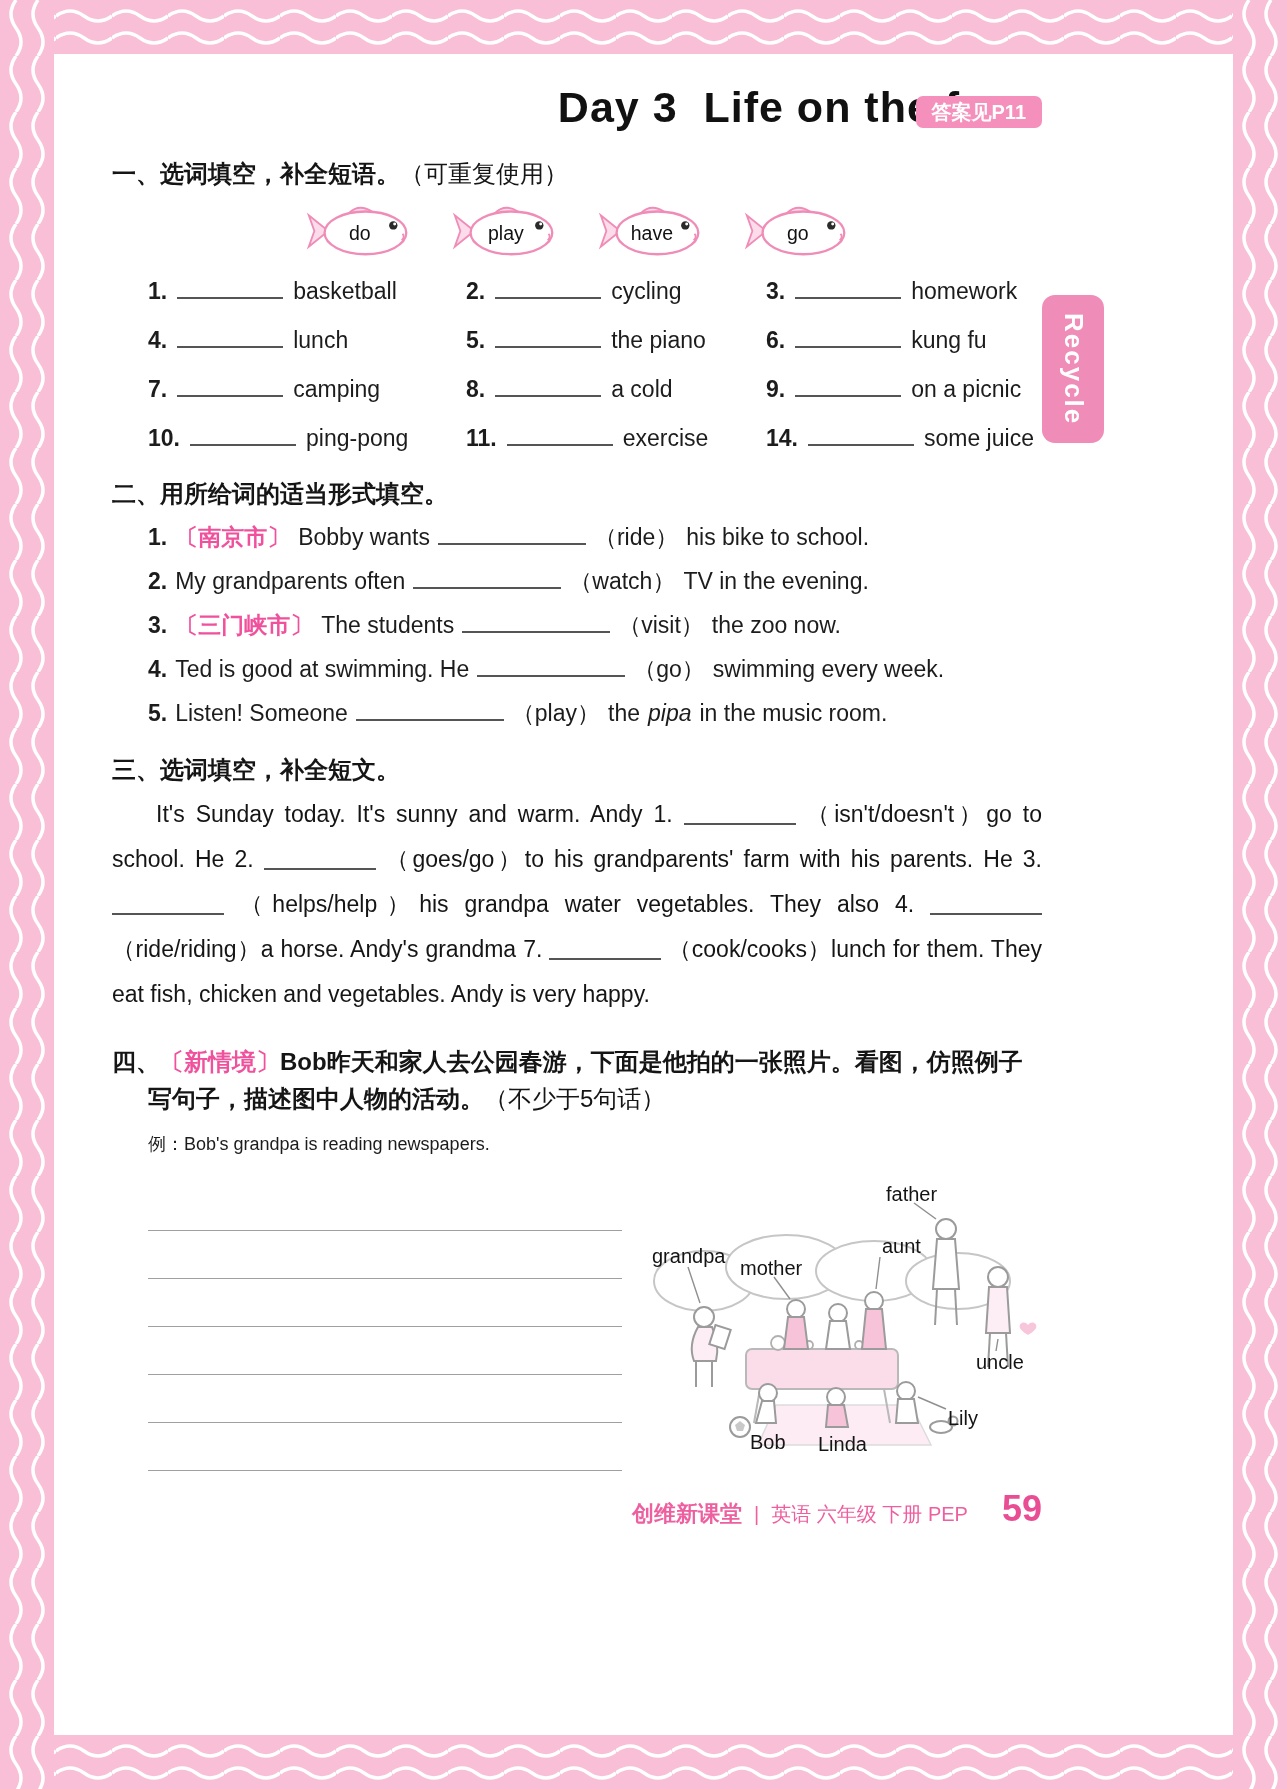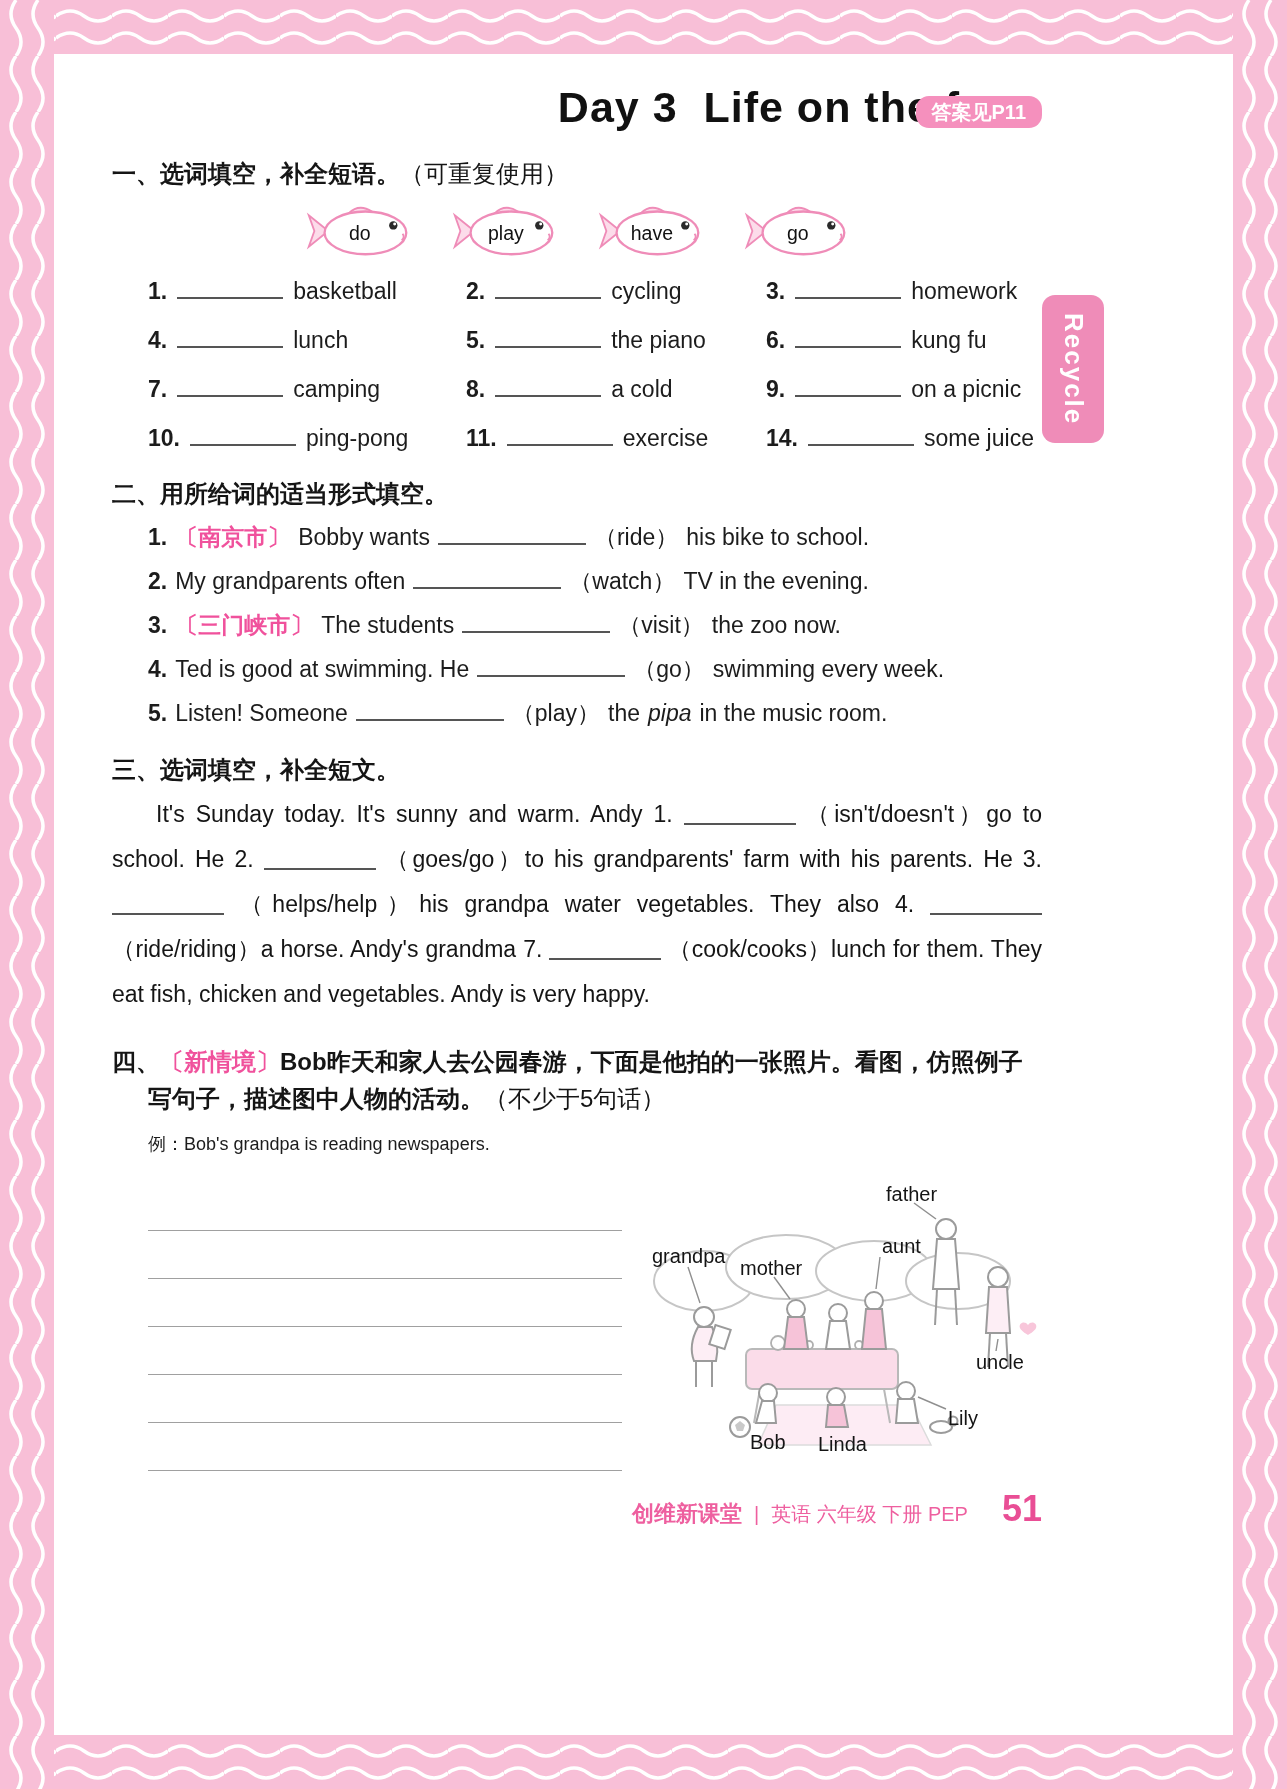--- a/index.html
+++ b/index.html
@@ -13,21 +13,21 @@
   .frame { position:absolute; inset:0; pointer-events:none; }
 
   .content { position:absolute; left:112px; top:0; width:930px; }
 
   
   .header { position:relative; padding-top:82px; text-align:right; }
   .page-title { font-size:43px; font-weight:800; letter-spacing:1px; line-height:50px; white-space:pre-wrap; color:#111; }
   .answer-badge {
     position:absolute; right:0; top:96px;
     background:#f590bd; color:#fff; font-size:20px; font-weight:700;
-    padding:4px 16px; border-radius:13px; line-height:24px;
+    padding:4px 16px; border-radius:7px; line-height:24px;
   }
 
   
   .sec-heading { margin-top:26px; font-size:24px; font-weight:700; line-height:32px; color:#151515; }
   .sec-heading .note { font-weight:400; }
 
   
   .fish-row { display:flex; justify-content:center; gap:42px; margin:12px 0 16px; }
   .fish { display:block; }
   .s1-grid {
@@ -407,16 +407,16 @@
         </svg>
       </div>
     </div>
 
   </div>
 
   <div class="footer">
     <span class="footer-brand">创维新课堂</span>
     <span class="footer-divider">|</span>
     <span class="footer-meta">英语 六年级 下册 PEP</span>
-    <span class="footer-page">51</span>
+    <span class="footer-page">59</span>
   </div>
 
 </div>
 
 </body></html>

